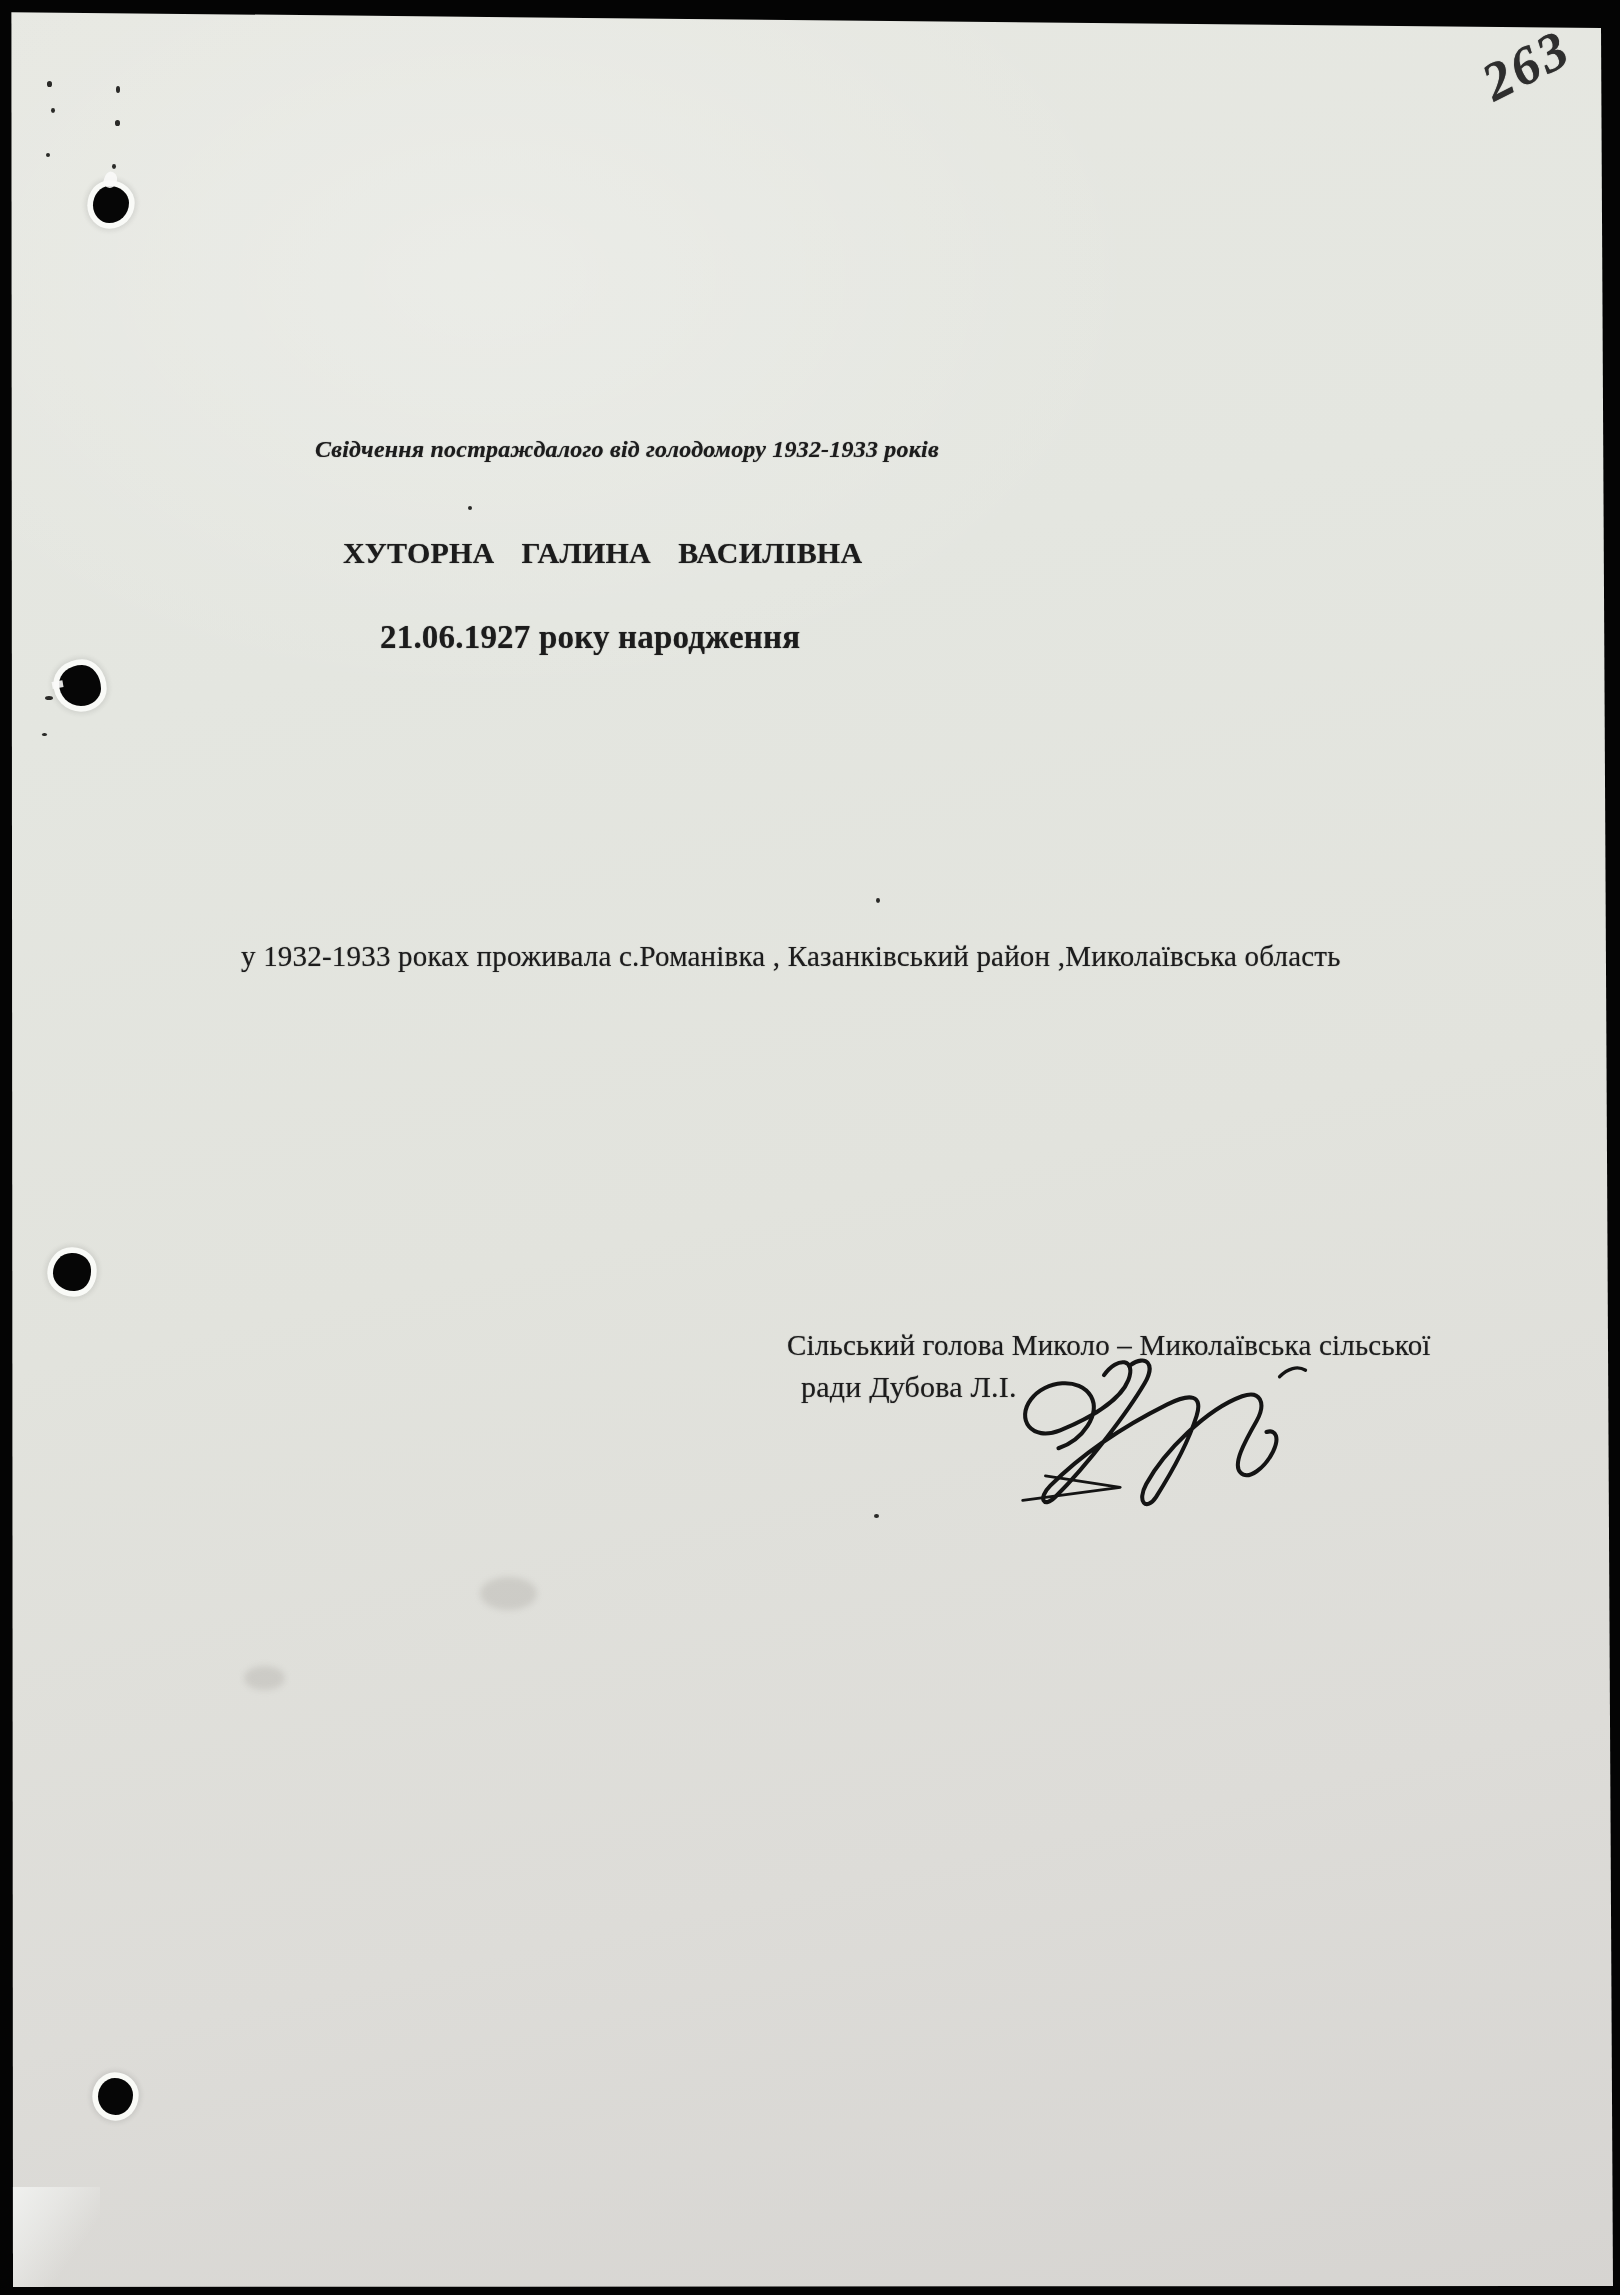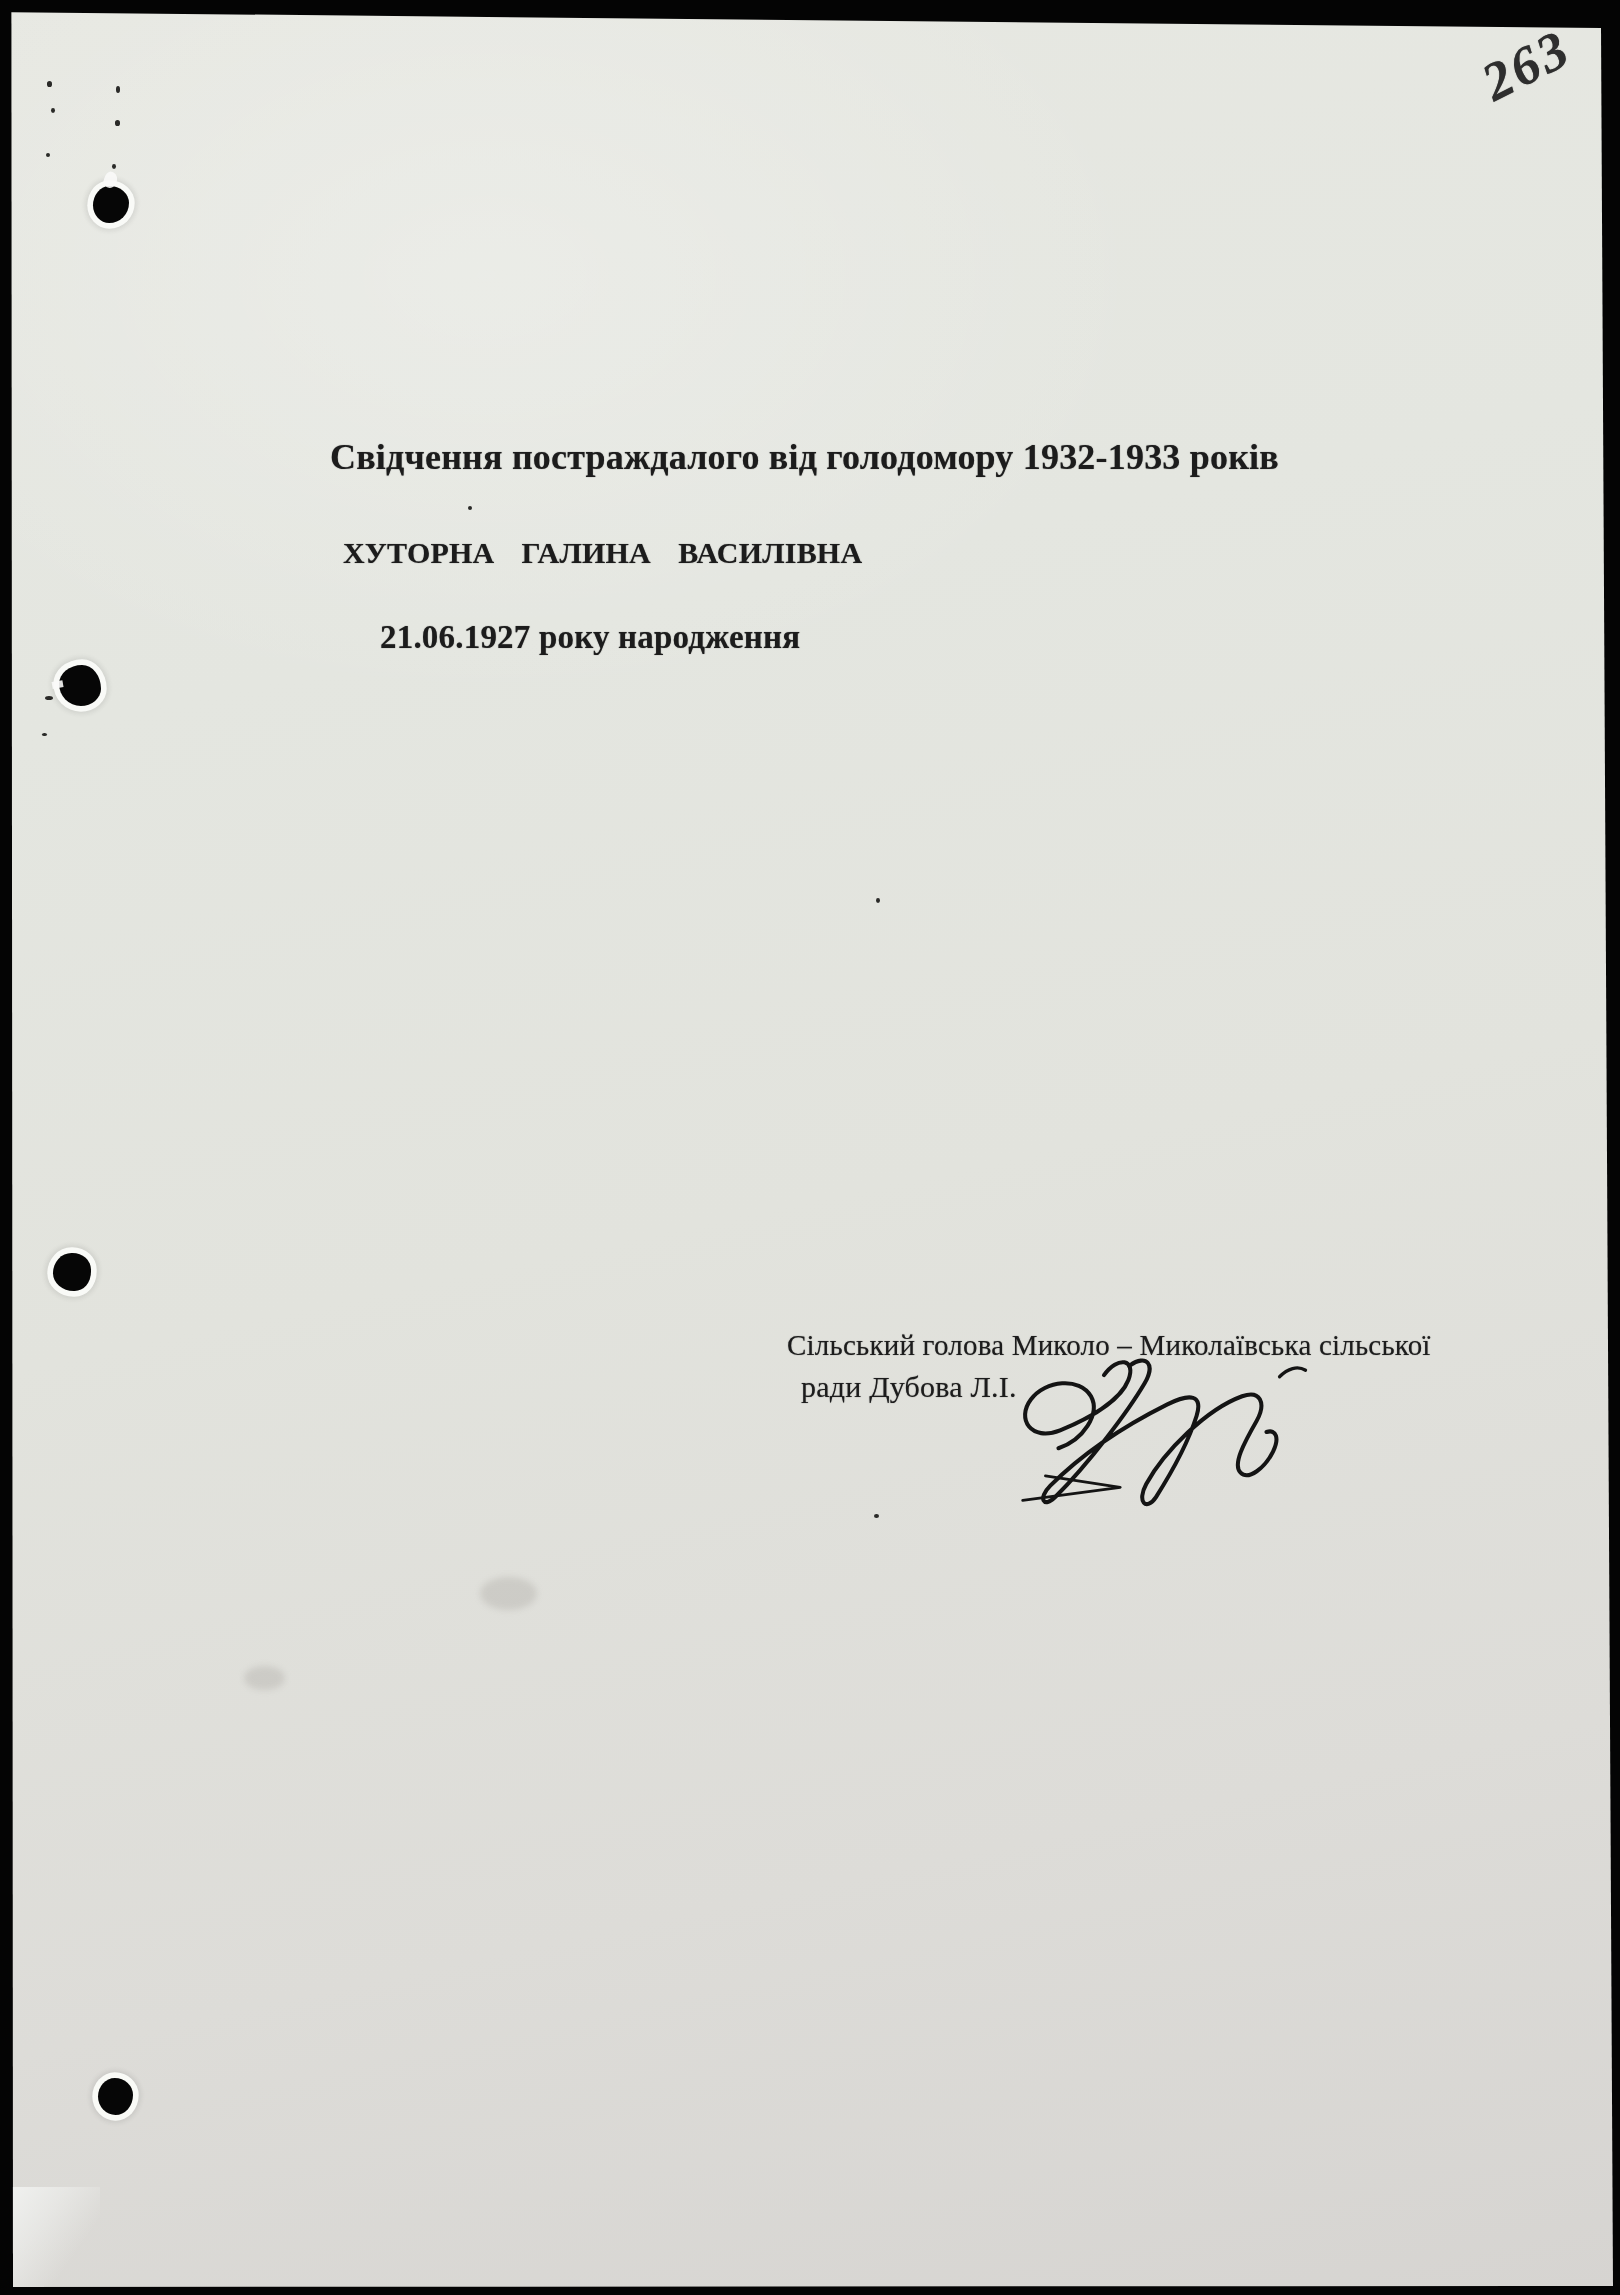--- a/index.html
+++ b/index.html
@@ -22,21 +22,21 @@
     background:linear-gradient(125deg,#f0f1ef 0%,rgba(240,241,239,0.55) 35%,rgba(240,241,239,0) 70%);
   }
   .txt{
     position:absolute;
     color:var(--ink,#1c1c1c);
     text-shadow:0 0 1.1px rgba(25,25,25,0.55);
     white-space:pre-wrap;
     letter-spacing:0.2px;
   }
   .bold{font-weight:bold;}
-  .title-line{left:330px;top:436px;font-size:36px;}
+  .title-line{left:315px;top:436px;font-size:24px;font-style:italic;}
   .name-line{left:343px;top:536px;font-size:30px;word-spacing:19.5px;text-align:right;}
   .birth-line{left:380px;top:619px;font-size:33px;}
   .para{font-size:29px;line-height:31px;}
   .para1{left:241px;top:802px;width:1187px;}
   .para2{left:241px;top:941px;width:1244px;}
   .para3{left:241px;top:1083px;width:1284px;}
   .sig1{left:787px;top:1329px;font-size:29px;}
   .sig2{left:801px;top:1370px;font-size:30px;}
   .page-number{
     position:absolute;left:1481px;top:34px;
@@ -75,20 +75,21 @@
 
     <div class="page-number">263</div>
 
     <div class="txt bold title-line">Свідчення постраждалого від голодомору 1932-1933 років</div>
 
     <div class="txt bold name-line">ХУТОРНА ГАЛИНА ВАСИЛІВНА</div>
 
     <div class="txt bold birth-line">21.06.1927 року народження</div>
 
 
+    <div class="txt para para2">у 1932-1933 роках проживала с.Романівка , Казанківський район ,Миколаївська область</div>
 
 
     <div class="txt sig1">Сільський голова Миколо – Миколаївська сільської</div>
 
     <div class="txt sig2">ради Дубова Л.І.</div>
 
     <svg class="signature" width="309" height="191" viewBox="0 0 380 235">
       <path stroke-width="5" d="M 118 42 C 135 18 158 22 148 48 C 138 74 98 96 64 110 C 28 124 10 96 28 72 C 46 48 88 44 102 68 C 114 90 92 122 62 132"></path>
       <path stroke-width="5" d="M 150 30 C 170 16 182 28 168 52 C 148 86 100 150 58 192 C 44 206 36 194 52 178 C 100 130 160 96 196 78 C 224 64 240 66 232 92 C 220 130 196 170 182 192 C 170 210 158 198 170 176 C 192 136 244 84 288 68 C 310 60 318 76 306 98 C 290 126 276 152 286 162 C 296 172 316 156 326 136 C 334 120 330 108 318 112"></path>
       <path stroke-width="3.5" d="M 18 196 L 138 180 L 46 166"></path>

